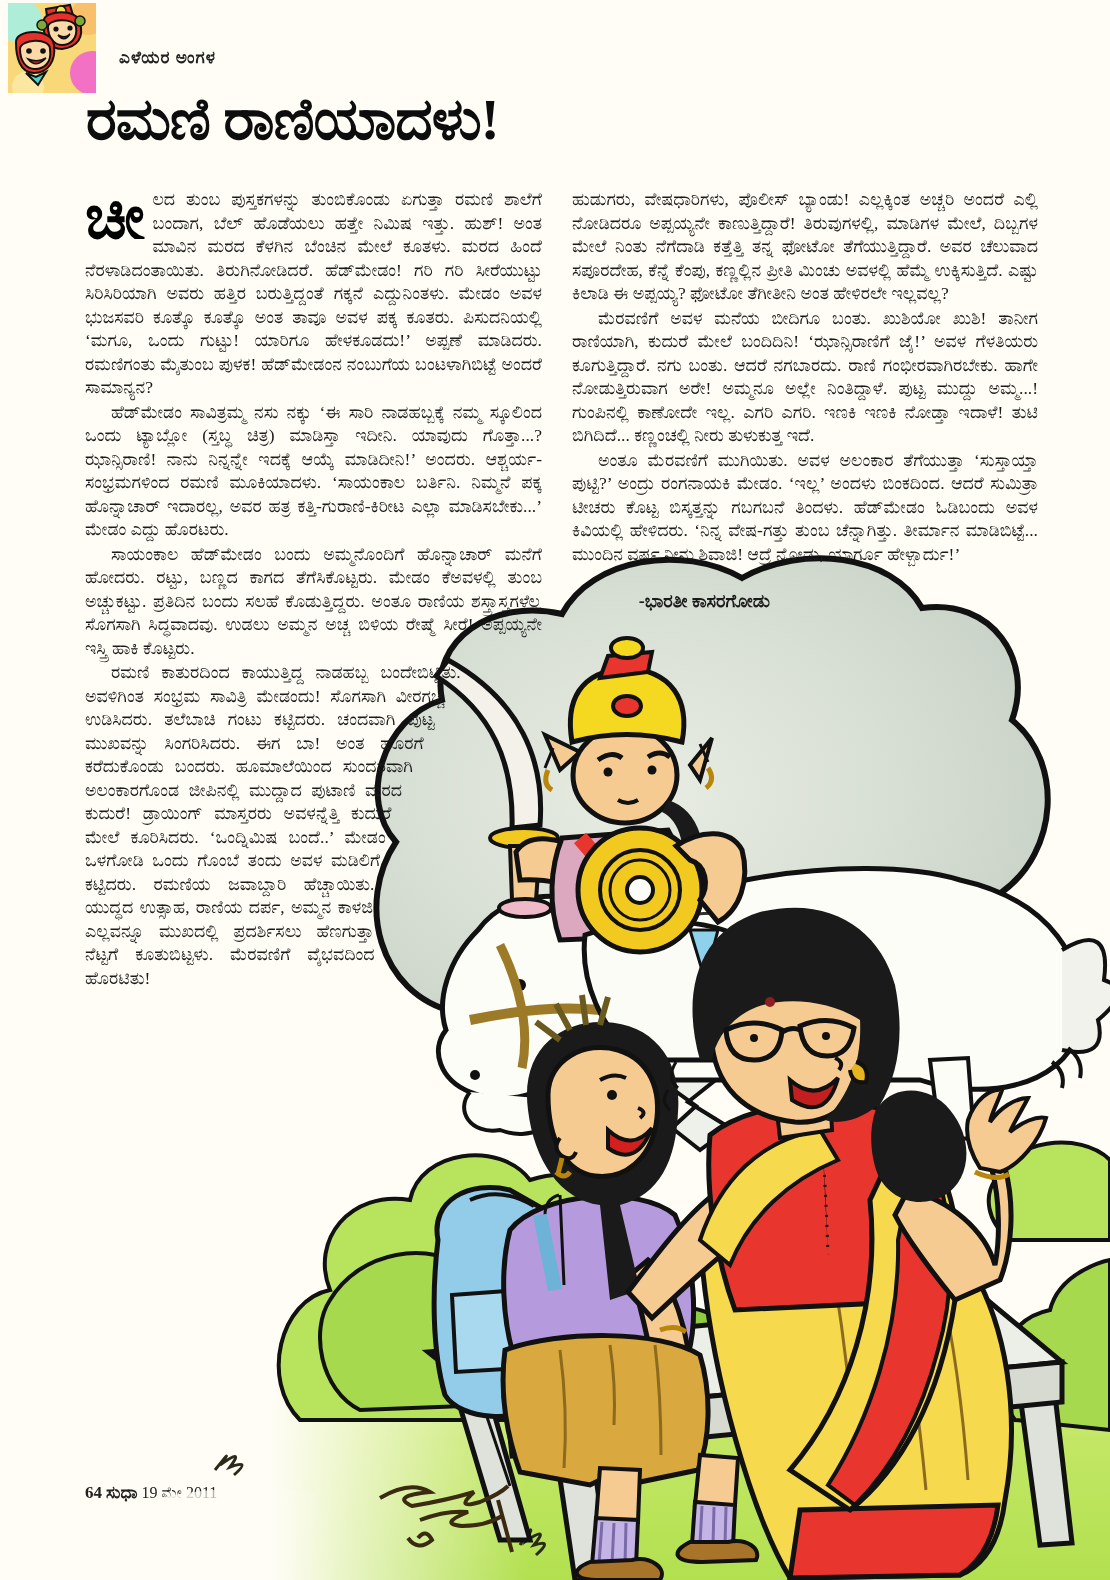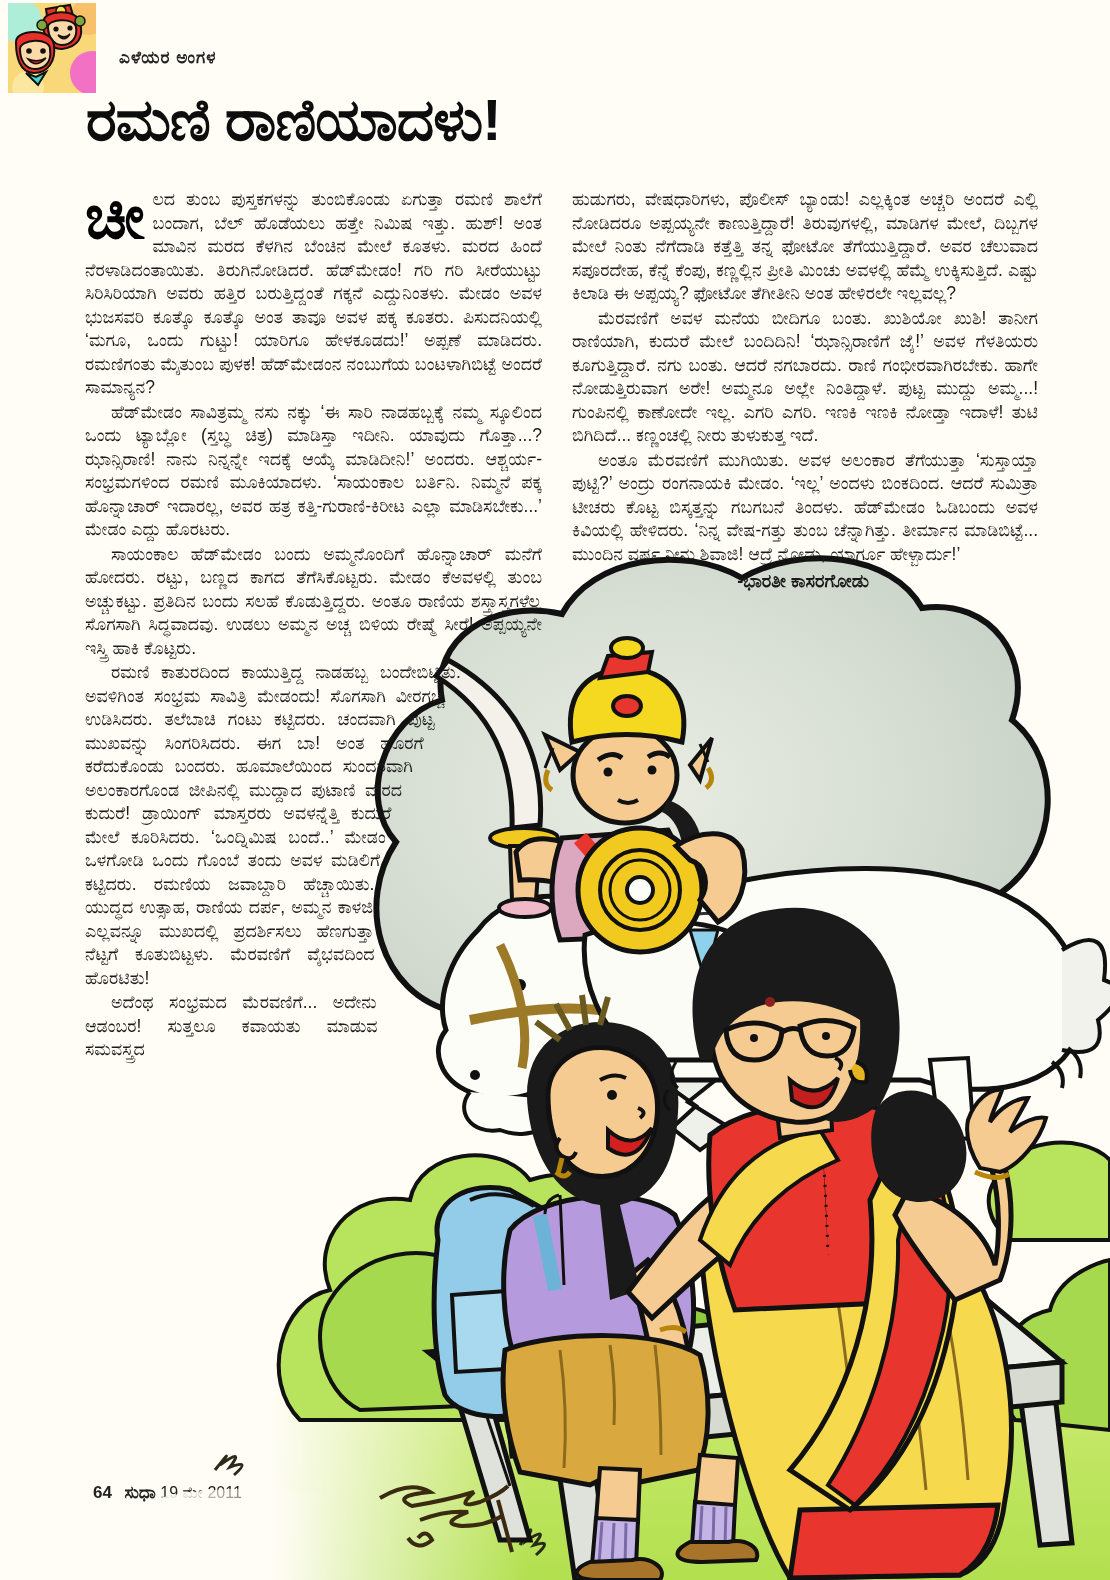--- a/index.html
+++ b/index.html
@@ -1,36 +1,36 @@
 <!DOCTYPE html>
 <html><head>
 <meta charset="utf-8">
 <style>
   html,body { margin:0; padding:0; background:#e8e8e4; }
   .page {
     position:relative; width:1110px; height:1580px; margin:0 auto;
     background:#fffdf6; overflow:hidden;
-    font-family:Liberation Sans, sans-serif; color:#1a1a1a;
+    font-family:Liberation Serif, serif; color:#1a1a1a;
   }
   .abs { position:absolute; }
   .kicker { font-size:17px; font-weight:bold; color:#222; letter-spacing:1px; }
   .title { font-size:58px; font-weight:bold; color:#0d0d0d; letter-spacing:-1px; white-space:nowrap;text-align:right; }
   .body-col { font-size:17.5px; line-height:23.5px; text-align:justify; z-index:3; }
   .body-col p { margin:0 0 1px 0; text-indent:26px; }
   .body-col p.first { text-indent:0; }
   .dropcap { float:left; font-size:62px; line-height:50px; font-weight:bold; padding:4px 8px 0 0; color:#000; }
   .wrapfloat-r { float:right; width:240px; height:1270px;
     shape-outside: polygon(239px 0, 239px 470px, 150px 505px, 88px 640px, 70px 715px, 76px 860px, 118px 895px, 100px 965px, 18px 1065px, 0 1270px, 240px 1270px);
     shape-margin:8px; }
   .wrapfloat-l { float:left; width:312px; height:680px;
     shape-outside: polygon(0 428px, 205px 445px, 262px 505px, 300px 580px, 312px 660px, 312px 680px, 0 680px);
     shape-margin:8px; }
-  .byline { font-weight:bold; text-align:center; font-size:18px; margin-top:4px; padding-right:4px; }
+  .byline { font-weight:bold; text-align:left; font-size:18px; margin-top:24px; padding-right:4px; }
   .footer { font-size:16px; color:#222; }
-  .footer b { font-size:17px;margin-left:8px; }
+  .footer b { font-size:17px; }
   svg { display:block; }
   .illo { z-index:1; pointer-events:none; }
 </style>
 </head>
 <body>
 
 <div class="page">
 
   <div class="abs" style="left:8px; top:3px; width:88px; height:90px;">
     <svg width="88" height="90" viewBox="0 0 88 90">
@@ -270,21 +270,20 @@
       <path d="M498 1500 l14 52"></path>
     </g>
   </svg>
 
   <div class="abs body-col" style="left:85px; top:188px; width:466px; height:1275px;">
     <div class="wrapfloat-r"></div>
     <p class="first"><span class="dropcap">ಚೀ</span><span>ಲದ ತುಂಬ ಪುಸ್ತಕಗಳನ್ನು ತುಂಬಿಕೊಂಡು ಏಗುತ್ತಾ ರಮಣಿ ಶಾಲೆಗೆ ಬಂದಾಗ, ಬೆಲ್ ಹೊಡೆಯಲು ಹತ್ತೇ ನಿಮಿಷ ಇತ್ತು. ಹುಶ್! ಅಂತ ಮಾವಿನ ಮರದ ಕೆಳಗಿನ ಬೆಂಚಿನ ಮೇಲೆ ಕೂತಳು. ಮರದ ಹಿಂದೆ ನೆರಳಾಡಿದಂತಾಯಿತು. ತಿರುಗಿನೋಡಿದರೆ. ಹೆಡ್‌ಮೇಡಂ! ಗರಿ ಗರಿ ಸೀರೆಯುಟ್ಟು ಸಿರಿಸಿರಿಯಾಗಿ ಅವರು ಹತ್ತಿರ ಬರುತ್ತಿದ್ದಂತೆ ಗಕ್ಕನೆ ಎದ್ದುನಿಂತಳು. ಮೇಡಂ ಅವಳ ಭುಜಸವರಿ ಕೂತ್ಕೊ ಕೂತ್ಕೊ ಅಂತ ತಾವೂ ಅವಳ ಪಕ್ಕ ಕೂತರು. ಪಿಸುದನಿಯಲ್ಲಿ ‘ಮಗೂ, ಒಂದು ಗುಟ್ಟು! ಯಾರಿಗೂ ಹೇಳಕೂಡದು!’ ಅಪ್ಪಣೆ ಮಾಡಿದರು. ರಮಣಿಗಂತು ಮೈತುಂಬ ಪುಳಕ! ಹೆಡ್‌ಮೇಡಂನ ನಂಬುಗೆಯ ಬಂಟಳಾಗಿಬಿಟ್ಟೆ ಅಂದರೆ ಸಾಮಾನ್ಯನ?</span></p>
     <p>ಹೆಡ್‌ಮೇಡಂ ಸಾವಿತ್ರಮ್ಮ ನಸು ನಕ್ಕು ‘ಈ ಸಾರಿ ನಾಡಹಬ್ಬಕ್ಕೆ ನಮ್ಮ ಸ್ಕೂಲಿಂದ ಒಂದು ಟ್ಯಾಬ್ಲೋ (ಸ್ತಬ್ಧ ಚಿತ್ರ) ಮಾಡಿಸ್ತಾ ಇದೀನಿ. ಯಾವುದು ಗೊತ್ತಾ...? ಝಾನ್ಸಿರಾಣಿ! ನಾನು ನಿನ್ನನ್ನೇ ಇದಕ್ಕೆ ಆಯ್ಕೆ ಮಾಡಿದೀನಿ!’ ಅಂದರು. ಆಶ್ಚರ್ಯ-ಸಂಭ್ರಮಗಳಿಂದ ರಮಣಿ ಮೂಕಿಯಾದಳು. ‘ಸಾಯಂಕಾಲ ಬರ್ತಿನಿ. ನಿಮ್ಮನೆ ಪಕ್ಕ ಹೊನ್ನಾಚಾರ್ ಇದಾರಲ್ಲ, ಅವರ ಹತ್ರ ಕತ್ತಿ-ಗುರಾಣಿ-ಕಿರೀಟ ಎಲ್ಲಾ ಮಾಡಿಸಬೇಕು...’ ಮೇಡಂ ಎದ್ದು ಹೊರಟರು.</p>
     <p>ಸಾಯಂಕಾಲ ಹೆಡ್‌ಮೇಡಂ ಬಂದು ಅಮ್ಮನೊಂದಿಗೆ ಹೊನ್ನಾಚಾರ್ ಮನೆಗೆ ಹೋದರು. ರಟ್ಟು, ಬಣ್ಣದ ಕಾಗದ ತೆಗೆಸಿಕೊಟ್ಟರು. ಮೇಡಂ ಕೆಅವಳಲ್ಲಿ ತುಂಬ ಅಚ್ಚುಕಟ್ಟು. ಪ್ರತಿದಿನ ಬಂದು ಸಲಹೆ ಕೊಡುತ್ತಿದ್ದರು. ಅಂತೂ ರಾಣಿಯ ಶಸ್ತ್ರಾಸ್ತ್ರಗಳೆಲ್ಲ ಸೊಗಸಾಗಿ ಸಿದ್ಧವಾದವು. ಉಡಲು ಅಮ್ಮನ ಅಚ್ಚ ಬಿಳಿಯ ರೇಷ್ಮೆ ಸೀರೆ! ಅಪ್ಪಯ್ಯನೇ ಇಸ್ತ್ರಿ ಹಾಕಿ ಕೊಟ್ಟರು.</p>
     <p>ರಮಣಿ ಕಾತುರದಿಂದ ಕಾಯುತ್ತಿದ್ದ ನಾಡಹಬ್ಬ ಬಂದೇಬಿಟ್ಟಿತು. ಅವಳಿಗಿಂತ ಸಂಭ್ರಮ ಸಾವಿತ್ರಿ ಮೇಡಂದು! ಸೊಗಸಾಗಿ ವೀರಗಚ್ಚೆ ಉಡಿಸಿದರು. ತಲೆಬಾಚಿ ಗಂಟು ಕಟ್ಟಿದರು. ಚಂದವಾಗಿ ಪುಟ್ಟ ಮುಖವನ್ನು ಸಿಂಗರಿಸಿದರು. ಈಗ ಬಾ! ಅಂತ ಹೊರಗೆ ಕರೆದುಕೊಂಡು ಬಂದರು. ಹೂಮಾಲೆಯಿಂದ ಸುಂದರವಾಗಿ ಅಲಂಕಾರಗೊಂಡ ಜೀಪಿನಲ್ಲಿ ಮುದ್ದಾದ ಪುಟಾಣಿ ಮರದ ಕುದುರೆ! ಡ್ರಾಯಿಂಗ್ ಮಾಸ್ತರರು ಅವಳನ್ನೆತ್ತಿ ಕುದುರೆ ಮೇಲೆ ಕೂರಿಸಿದರು. ‘ಒಂದ್ನಿಮಿಷ ಬಂದೆ..’ ಮೇಡಂ ಒಳಗೋಡಿ ಒಂದು ಗೊಂಬೆ ತಂದು ಅವಳ ಮಡಿಲಿಗೆ ಕಟ್ಟಿದರು. ರಮಣಿಯ ಜವಾಬ್ದಾರಿ ಹೆಚ್ಚಾಯಿತು. ಯುದ್ಧದ ಉತ್ಸಾಹ, ರಾಣಿಯ ದರ್ಪ, ಅಮ್ಮನ ಕಾಳಜಿ ಎಲ್ಲವನ್ನೂ ಮುಖದಲ್ಲಿ ಪ್ರದರ್ಶಿಸಲು ಹೆಣಗುತ್ತಾ ನೆಟ್ಟಗೆ ಕೂತುಬಿಟ್ಟಳು. ಮೆರವಣಿಗೆ ವೈಭವದಿಂದ ಹೊರಟಿತು!</p>
-    <p>ಅದೆಂಥ ಸಂಭ್ರಮದ ಮೆರವಣಿಗೆ... ಅದೇನು ಆಡಂಬರ! ಸುತ್ತಲೂ ಕವಾಯತು ಮಾಡುವ ಸಮವಸ್ತ್ರದ</p>
   </div>
 
   <div class="abs body-col" style="left:572px; top:188px; width:466px;">
     <div class="wrapfloat-l"></div>
     <p class="first">ಹುಡುಗರು, ವೇಷಧಾರಿಗಳು, ಪೊಲೀಸ್ ಬ್ಯಾಂಡು! ಎಲ್ಲಕ್ಕಿಂತ ಅಚ್ಚರಿ ಅಂದರೆ ಎಲ್ಲಿ ನೋಡಿದರೂ ಅಪ್ಪಯ್ಯನೇ ಕಾಣುತ್ತಿದ್ದಾರೆ! ತಿರುವುಗಳಲ್ಲಿ, ಮಾಡಿಗಳ ಮೇಲೆ, ದಿಬ್ಬಗಳ ಮೇಲೆ ನಿಂತು ನೆಗೆದಾಡಿ ಕತ್ತೆತ್ತಿ ತನ್ನ ಫೋಟೋ ತೆಗೆಯುತ್ತಿದ್ದಾರೆ. ಅವರ ಚೆಲುವಾದ ಸಪೂರದೇಹ, ಕೆನ್ನೆ ಕೆಂಪು, ಕಣ್ಣಲ್ಲಿನ ಪ್ರೀತಿ ಮಿಂಚು ಅವಳಲ್ಲಿ ಹೆಮ್ಮೆ ಉಕ್ಕಿಸುತ್ತಿದೆ. ಎಷ್ಟು ಕಿಲಾಡಿ ಈ ಅಪ್ಪಯ್ಯ? ಫೋಟೋ ತೆಗೀತೀನಿ ಅಂತ ಹೇಳಿರಲೇ ಇಲ್ಲವಲ್ಲ?</p>
     <p>ಮೆರವಣಿಗೆ ಅವಳ ಮನೆಯ ಬೀದಿಗೂ ಬಂತು. ಖುಶಿಯೋ ಖುಶಿ! ತಾನೀಗ ರಾಣಿಯಾಗಿ, ಕುದುರೆ ಮೇಲೆ ಬಂದಿದಿನಿ! ‘ಝಾನ್ಸಿರಾಣಿಗೆ ಜೈ!’ ಅವಳ ಗೆಳತಿಯರು ಕೂಗುತ್ತಿದ್ದಾರೆ. ನಗು ಬಂತು. ಆದರೆ ನಗಬಾರದು. ರಾಣಿ ಗಂಭೀರವಾಗಿರಬೇಕು. ಹಾಗೇ ನೋಡುತ್ತಿರುವಾಗ ಅರೇ! ಅಮ್ಮನೂ ಅಲ್ಲೇ ನಿಂತಿದ್ದಾಳೆ. ಪುಟ್ಟ ಮುದ್ದು ಅಮ್ಮ...! ಗುಂಪಿನಲ್ಲಿ ಕಾಣೋದೇ ಇಲ್ಲ. ಎಗರಿ ಎಗರಿ. ಇಣಕಿ ಇಣಕಿ ನೋಡ್ತಾ ಇದಾಳೆ! ತುಟಿ ಬಿಗಿದಿದೆ... ಕಣ್ಣಂಚಲ್ಲಿ ನೀರು ತುಳುಕುತ್ತ ಇದೆ.</p>
     <p>ಅಂತೂ ಮೆರವಣಿಗೆ ಮುಗಿಯಿತು. ಅವಳ ಅಲಂಕಾರ ತೆಗೆಯುತ್ತಾ ‘ಸುಸ್ತಾಯ್ತಾ ಪುಟ್ಟಿ?’ ಅಂದ್ರು ರಂಗನಾಯಕಿ ಮೇಡಂ. ‘ಇಲ್ಲ’ ಅಂದಳು ಬಿಂಕದಿಂದ. ಆದರೆ ಸುಮಿತ್ರಾ ಟೀಚರು ಕೊಟ್ಟ ಬಿಸ್ಕತ್ತನ್ನು ಗಬಗಬನೆ ತಿಂದಳು. ಹೆಡ್‌ಮೇಡಂ ಓಡಿಬಂದು ಅವಳ ಕಿವಿಯಲ್ಲಿ ಹೇಳಿದರು. ‘ನಿನ್ನ ವೇಷ-ಗತ್ತು ತುಂಬ ಚೆನ್ನಾಗಿತ್ತು. ತೀರ್ಮಾನ ಮಾಡಿಬಿಟ್ಟೆ... ಮುಂದಿನ ವರ್ಷ ನೀನು ಶಿವಾಜಿ! ಆದ್ರೆ ನೋಡು, ಯಾರ್ಗೂ ಹೇಳ್ಬಾರ್ದು!’</p>
     <div class="byline">-ಭಾರತೀ ಕಾಸರಗೋಡು</div>
   </div>
 

